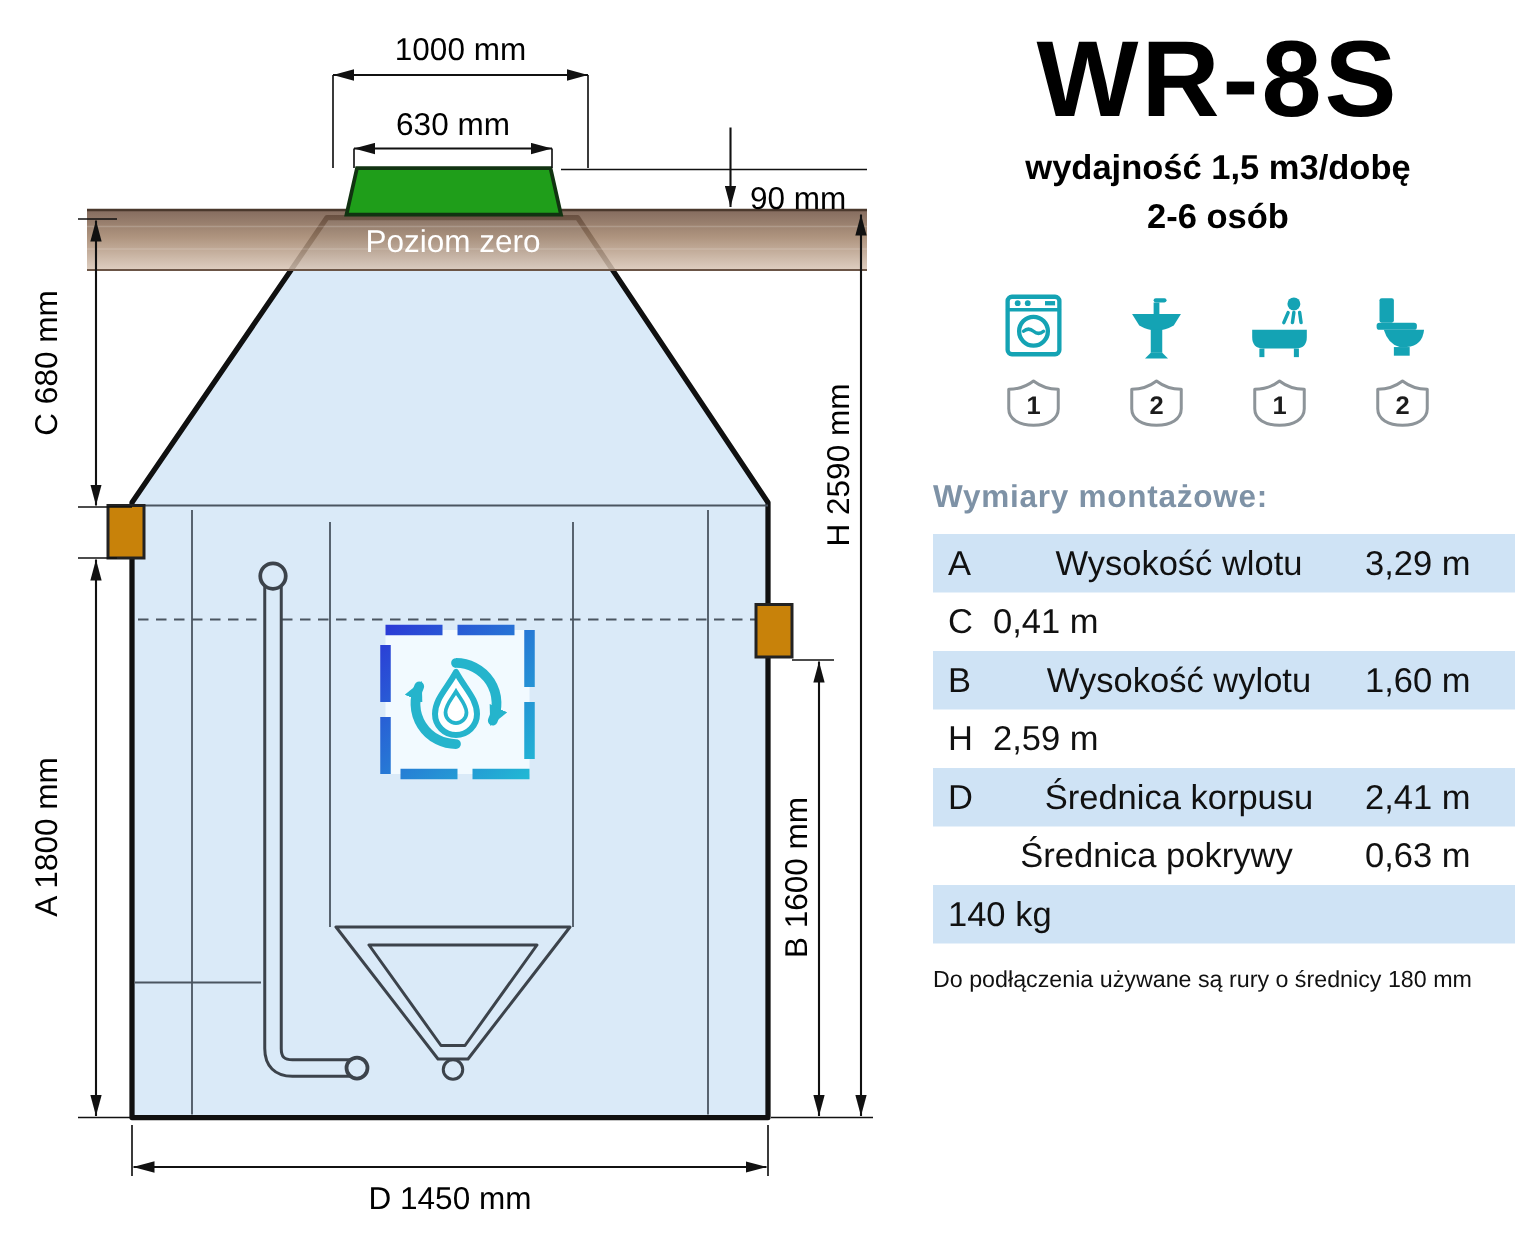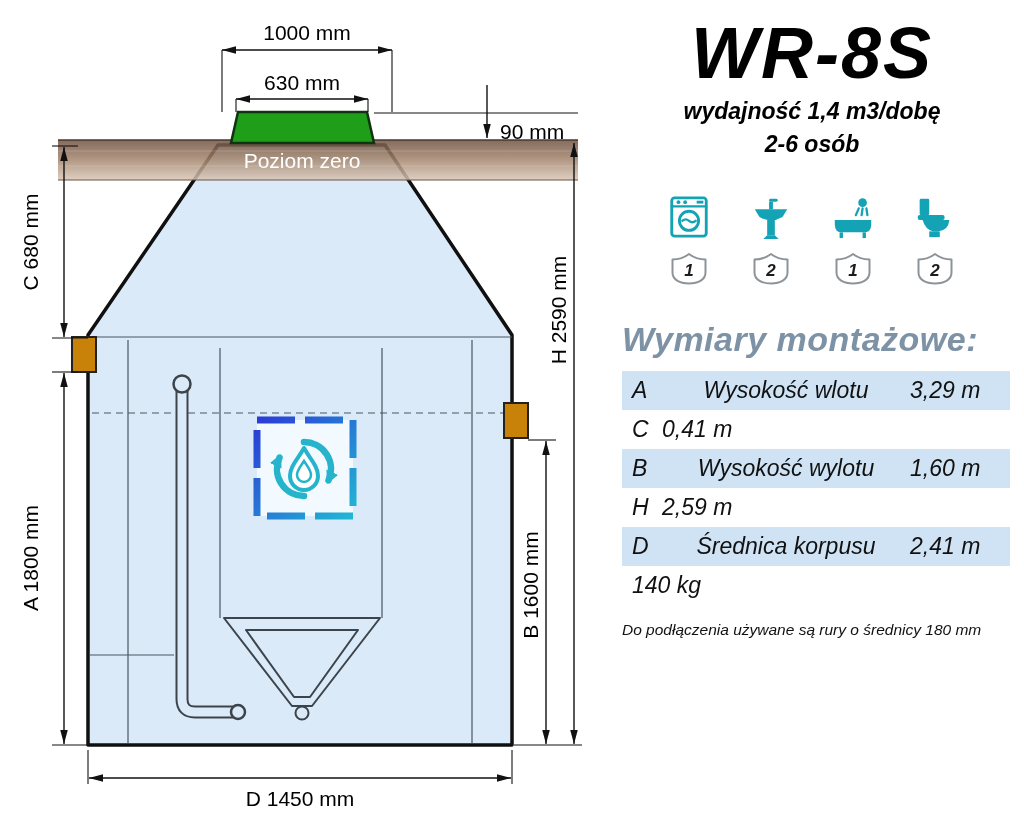--- a/index.html
+++ b/index.html
@@ -17,33 +17,33 @@
   .ground-text{font-family:"Liberation Sans",sans-serif;font-size:21px;fill:#fff;text-anchor:middle;}
   .pipe-orange{fill:var(--pipe-orange,#c8820a);stroke:#222;stroke-width:2;}
   .pipe-outer{fill:none;stroke:#3c434b;stroke-width:13;stroke-linecap:round;}
   .pipe-inner{fill:none;stroke:var(--tank-fill,#daeaf8);stroke-width:9;stroke-linecap:round;}
   .pipe-cap{fill:var(--tank-fill,#daeaf8);stroke:#3c434b;stroke-width:2.5;}
   .funnel{fill:none;stroke:#3c434b;stroke-width:2;stroke-linejoin:round;}
   .lid{fill:var(--lid-green,#1a9c13);stroke:#113311;stroke-width:2.5;}
   .logo-arc{stroke:#25b4cc;stroke-width:6.5;fill:none;stroke-linecap:round;}
 
   
-  .right{position:absolute;left:600px;top:0;width:424px;height:632px;text-align:center;font-style:italic;}
+  .right{position:absolute;left:600px;top:0;width:424px;height:632px;text-align:center;}
   .title{margin:16px 0 0 0;font-size:72px;line-height:1.05;font-weight:bold;letter-spacing:2px;color:#000;}
   .sub{font-size:23px;font-weight:bold;margin-top:6px;color:#000;}
   .fixtures{margin-top:36px;display:flex;justify-content:center;gap:26px;}
   .fixture{display:flex;flex-direction:column;align-items:center;gap:12px;width:56px;}
   .fixture svg.icon{width:46px;height:46px;}
   .icon .st{stroke:var(--teal,#14a3b4);fill:none;stroke-width:3;stroke-linecap:round;stroke-linejoin:round;}
   .icon .st2{stroke:var(--teal,#14a3b4);fill:none;stroke-width:2.4;stroke-linecap:round;}
   .icon .fl{fill:var(--teal,#14a3b4);stroke:none;}
   .badge{position:relative;width:40px;height:34px;}
   .badge .shield{fill:#fff;stroke:#8d9499;stroke-width:2;stroke-linejoin:round;}
   .badge text{font-family:"Liberation Sans",sans-serif;font-size:17px;font-weight:bold;fill:#1c1c1c;text-anchor:middle;}
-  .dims-heading{text-align:left;margin:34px 0 12px 22px;font-size:34px;font-weight:bold;
+  .dims-heading{text-align:left;margin:34px 0 12px 22px;font-size:21px;font-weight:bold;
                 color:var(--heading-gray,#7e92a6);letter-spacing:0.5px;}
   .dims-table{margin-left:22px;width:388px;font-size:23px;}
   .trow{display:flex;align-items:center;padding:6px 8px 6px 10px;}
   .trow:nth-child(odd){background:var(--table-blue,#cfe3f5);}
   .trow .k{flex:0 0 30px;text-align:left;}
   .trow .k:empty{display:none;}
   .trow .l{flex:1;text-align:center;}
   .trow .v{flex:0 0 92px;text-align:left;}
   .footnote{margin:16px 0 0 22px;text-align:left;font-size:15.5px;color:#111;}
 </style>
@@ -156,21 +156,21 @@
       <line class="ext" x1="88" y1="750" x2="88" y2="784"></line>
       <line class="ext" x1="512" y1="750" x2="512" y2="784"></line>
       <line class="dim" x1="89" y1="778" x2="511" y2="778" marker-start="url(#arr)" marker-end="url(#arr)"></line>
       <text class="dimtext" x="300" y="806" text-anchor="middle">D 1450 mm</text>
     </g>
   </svg>
 
   <div class="right">
 
     <h1 class="title">WR-8S</h1>
-    <div class="sub">wydajność 1,4 m3/dobę</div>
+    <div class="sub">wydajność 1,5 m3/dobę</div>
     <div class="sub">2-6 osób</div>
 
     <div class="fixtures">
 
       <div class="fixture">
         <svg class="icon" viewBox="0 0 48 48">
           <rect class="st" x="6" y="4" width="36" height="40" rx="3"></rect>
           <line class="st2" x1="6" y1="13" x2="42" y2="13"></line>
           <circle class="fl" cx="13" cy="8.5" r="2"></circle>
           <circle class="fl" cx="20" cy="8.5" r="2"></circle>
@@ -249,20 +249,24 @@
       <div class="trow">
           <span class="k">H</span>
           <span class="v">2,59 m</span>
         </div>
       <div class="trow">
           <span class="k">D</span>
           <span class="l">Średnica korpusu</span>
           <span class="v">2,41 m</span>
         </div>
       <div class="trow">
+          <span class="l">Średnica pokrywy</span>
+          <span class="v">0,63 m</span>
+        </div>
+      <div class="trow">
           <span class="v">140 kg</span>
         </div>
     </div>
 
     <div class="footnote">Do podłączenia używane są rury o średnicy 180 mm</div>
 
   </div>
 </div>
 
 </body></html>

